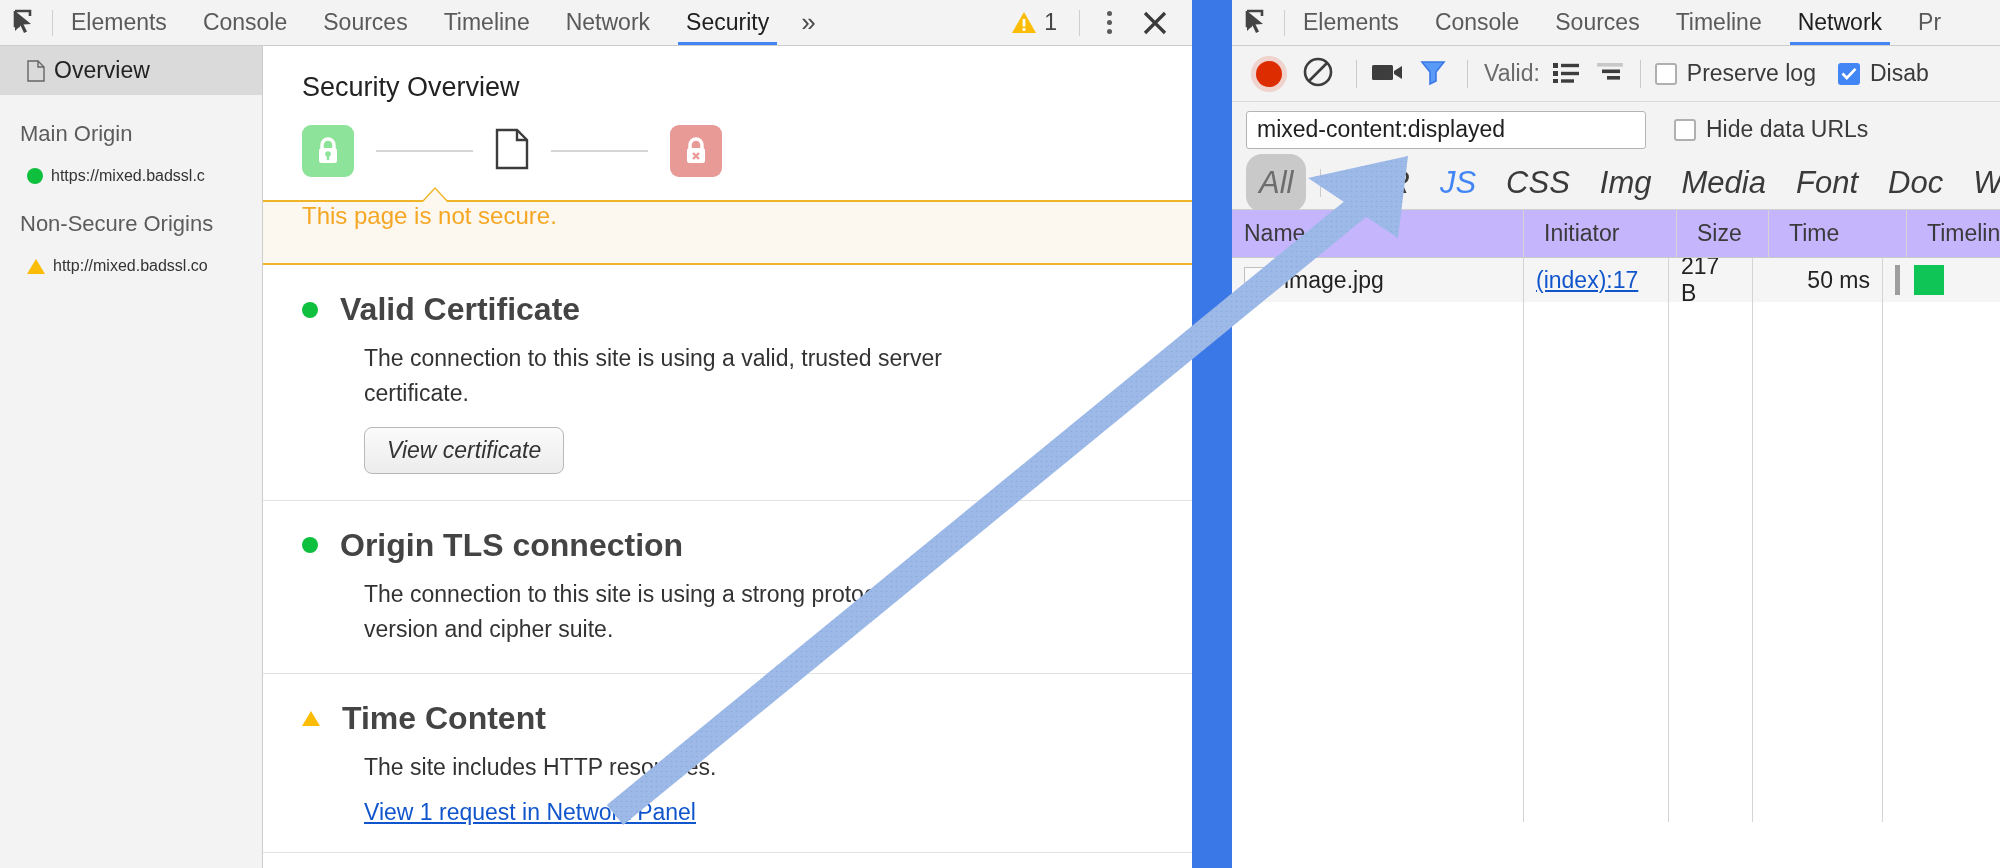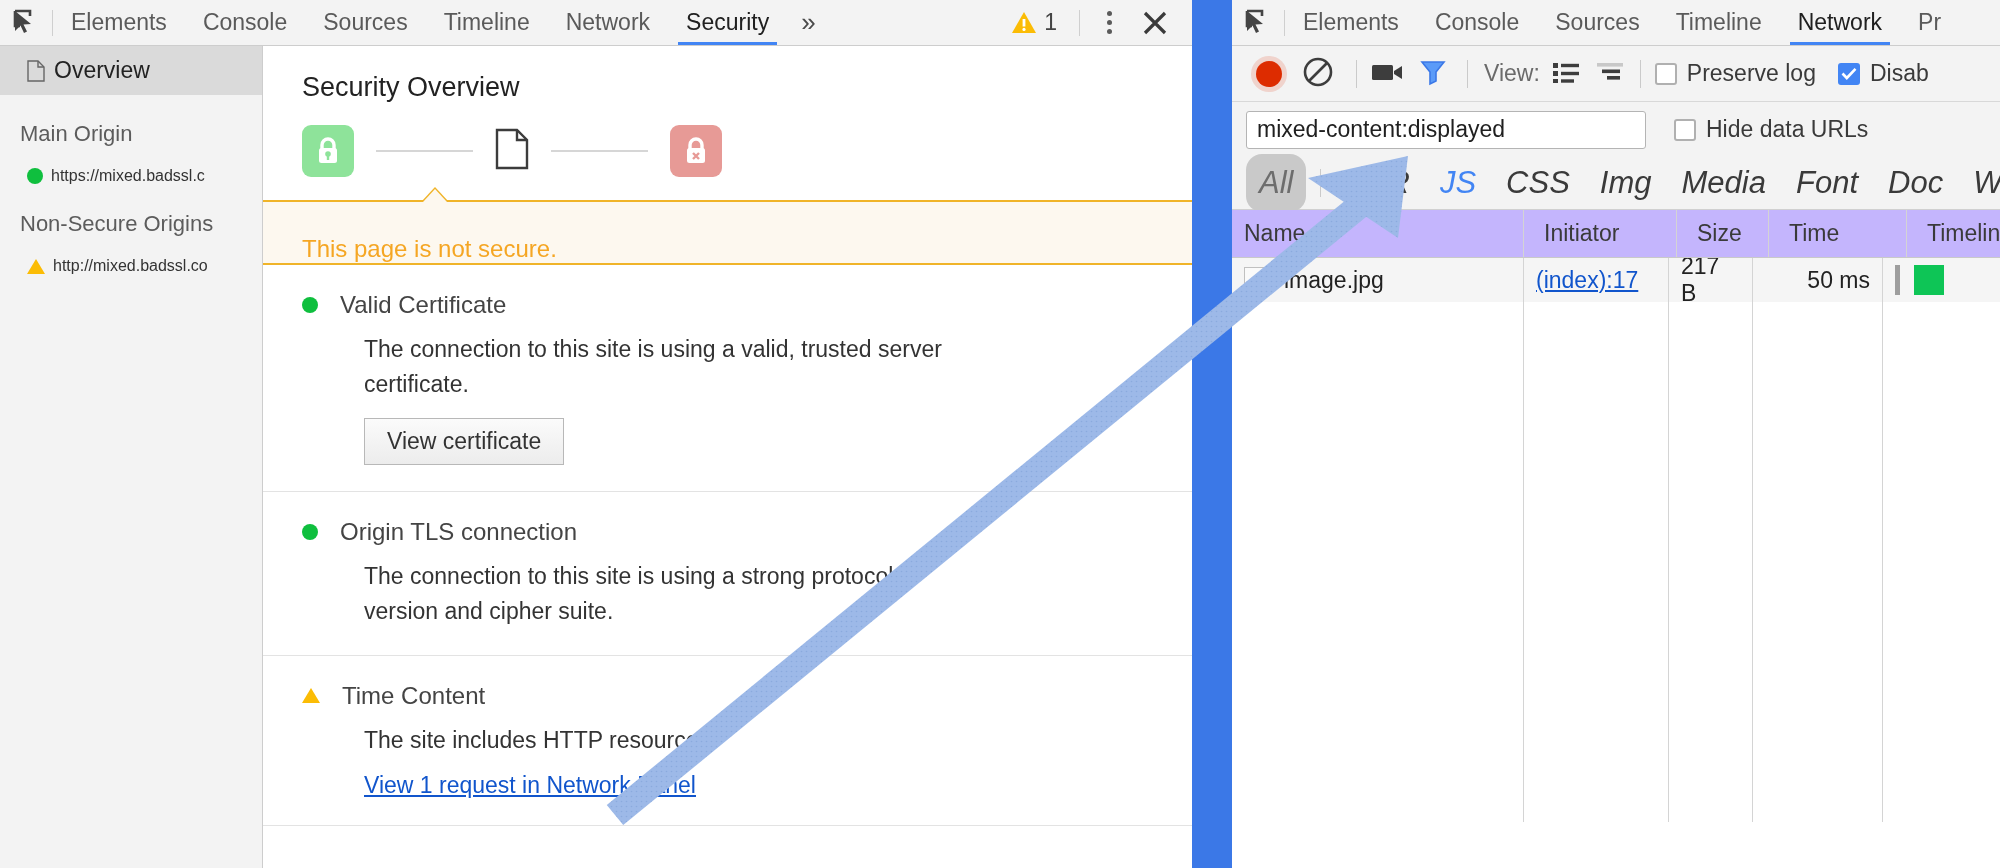--- a/index.html
+++ b/index.html
@@ -118,21 +118,21 @@
   .connector { width: 97px; height: 2px; background: #d6d6d6; margin: 0 22px; flex: 0 0 auto; }
   .page-glyph { flex: 0 0 auto; }
 
   .notice {
     margin-top: 23px;
     position: relative;
     background: #fdf8ef;
     border-top: 2px solid #f0b429;
     border-bottom: 2px solid #f0b429;
     height: 65px;
-    display: flex; align-items: flex-end;
+    display: flex; align-items: flex-start;
     padding-left: 39px;
   }
   .notice .txt { font-size: 24px; color: #f5a623; }
   .notice .caret {
     position: absolute; top: -13px; left: 160px;
     width: 24px; height: 13px;
     background: #fdf8ef;
     clip-path: polygon(50% 0%, 100% 100%, 0% 100%);
   }
   .notice .caret-line {
@@ -141,35 +141,36 @@
     background: #f0b429;
     clip-path: polygon(50% 0%, 100% 100%, 0% 100%);
   }
 
   .sec-section {
     border-bottom: 1px solid #e3e3e3;
     padding: 26px 0 26px 39px;
   }
   .sec-section.last { border-bottom: 1px solid #e3e3e3; }
   .sec-head { display: flex; align-items: center; gap: 22px; }
-  .sec-head .h { font-size: 24px; color: #444; }
+  .sec-head .h { font-size: 32px; color: #444; font-weight: bold; }
   .sec-desc {
     font-size: 23px; color: #333;
     line-height: 1.52;
     margin: 13px 0 0 62px;
     max-width: 600px;
   }
   .cert-btn {
     margin: 16px 0 0 62px;
     display: inline-block;
     font-size: 23px; color: #333;
     padding: 9px 22px;
     border: 1px solid #b8b8b8;
-    border-radius: 0;
+    border-radius: 8px;
     background: linear-gradient(#fbfbfb, #ececec);
+    font-style: italic;
   }
   .net-link {
     display: inline-block;
     margin: 14px 0 0 62px;
     font-size: 23px;
     color: #1155cc;
     text-decoration: underline;
   }
 
   
@@ -460,21 +461,21 @@
           <rect x="1" y="5" width="21" height="15" rx="1.5" fill="#3d3d3d"></rect>
           <path d="M23 11 L31 6 v13 l-8 -5 Z" fill="#3d3d3d"></path>
         </svg>
       </div>
       <div style="flex:0 0 auto;margin-right:6px">
         <svg width="28" height="28" viewBox="0 0 28 28">
           <path d="M3 4 h22 L17 14 v9 l-6 3 v-12 Z" fill="#5b9bf8" stroke="#3b78e7" stroke-width="1.6"></path>
         </svg>
       </div>
       <div class="tb-sep"></div>
-      <span class="tb-label">View:</span>
+      <span class="tb-label">Valid:</span>
       <div style="flex:0 0 auto;margin-right:16px">
         <svg width="28" height="24" viewBox="0 0 28 24">
           <rect x="1" y="3" width="5" height="5" fill="#3d3d3d"></rect>
           <rect x="9" y="3.8" width="18" height="3.4" fill="#3d3d3d"></rect>
           <rect x="1" y="11" width="5" height="5" fill="#3d3d3d"></rect>
           <rect x="9" y="11.8" width="18" height="3.4" fill="#3d3d3d"></rect>
           <rect x="1" y="19" width="5" height="4" fill="#3d3d3d"></rect>
           <rect x="9" y="19.3" width="13" height="3.4" fill="#3d3d3d"></rect>
         </svg>
       </div>

